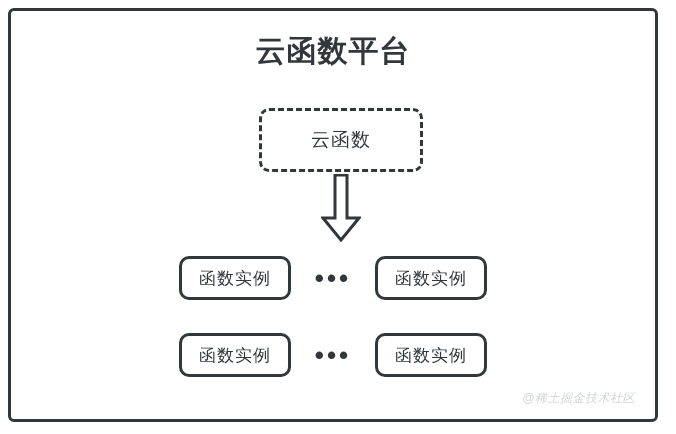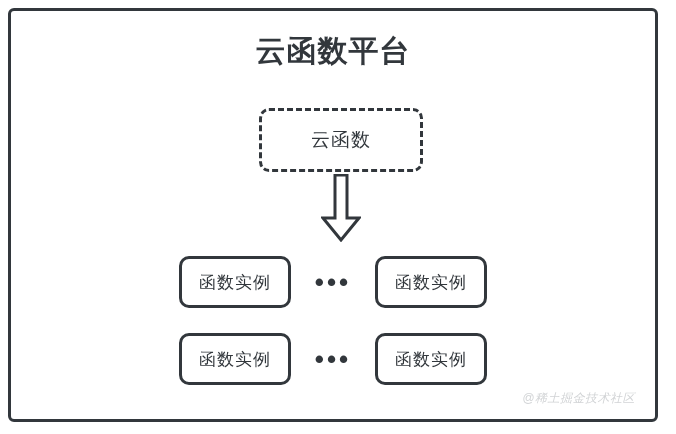--- a/index.html
+++ b/index.html
@@ -81,21 +81,21 @@
     right: 0;
     display: flex;
     align-items: center;
     justify-content: center;
   }
   #instance-row-1 { top: 245px; }
   #instance-row-2 { top: 322px; }
 
   .instance-box {
     width: 112px;
-    height: 52px;
+    height: 44px;
     box-sizing: border-box;
     border: 3px solid #32373c;
     border-radius: 10px;
     background: #ffffff;
     display: flex;
     align-items: center;
     justify-content: center;
   }
   .instance-box .box-label {
     font-size: 17px;

